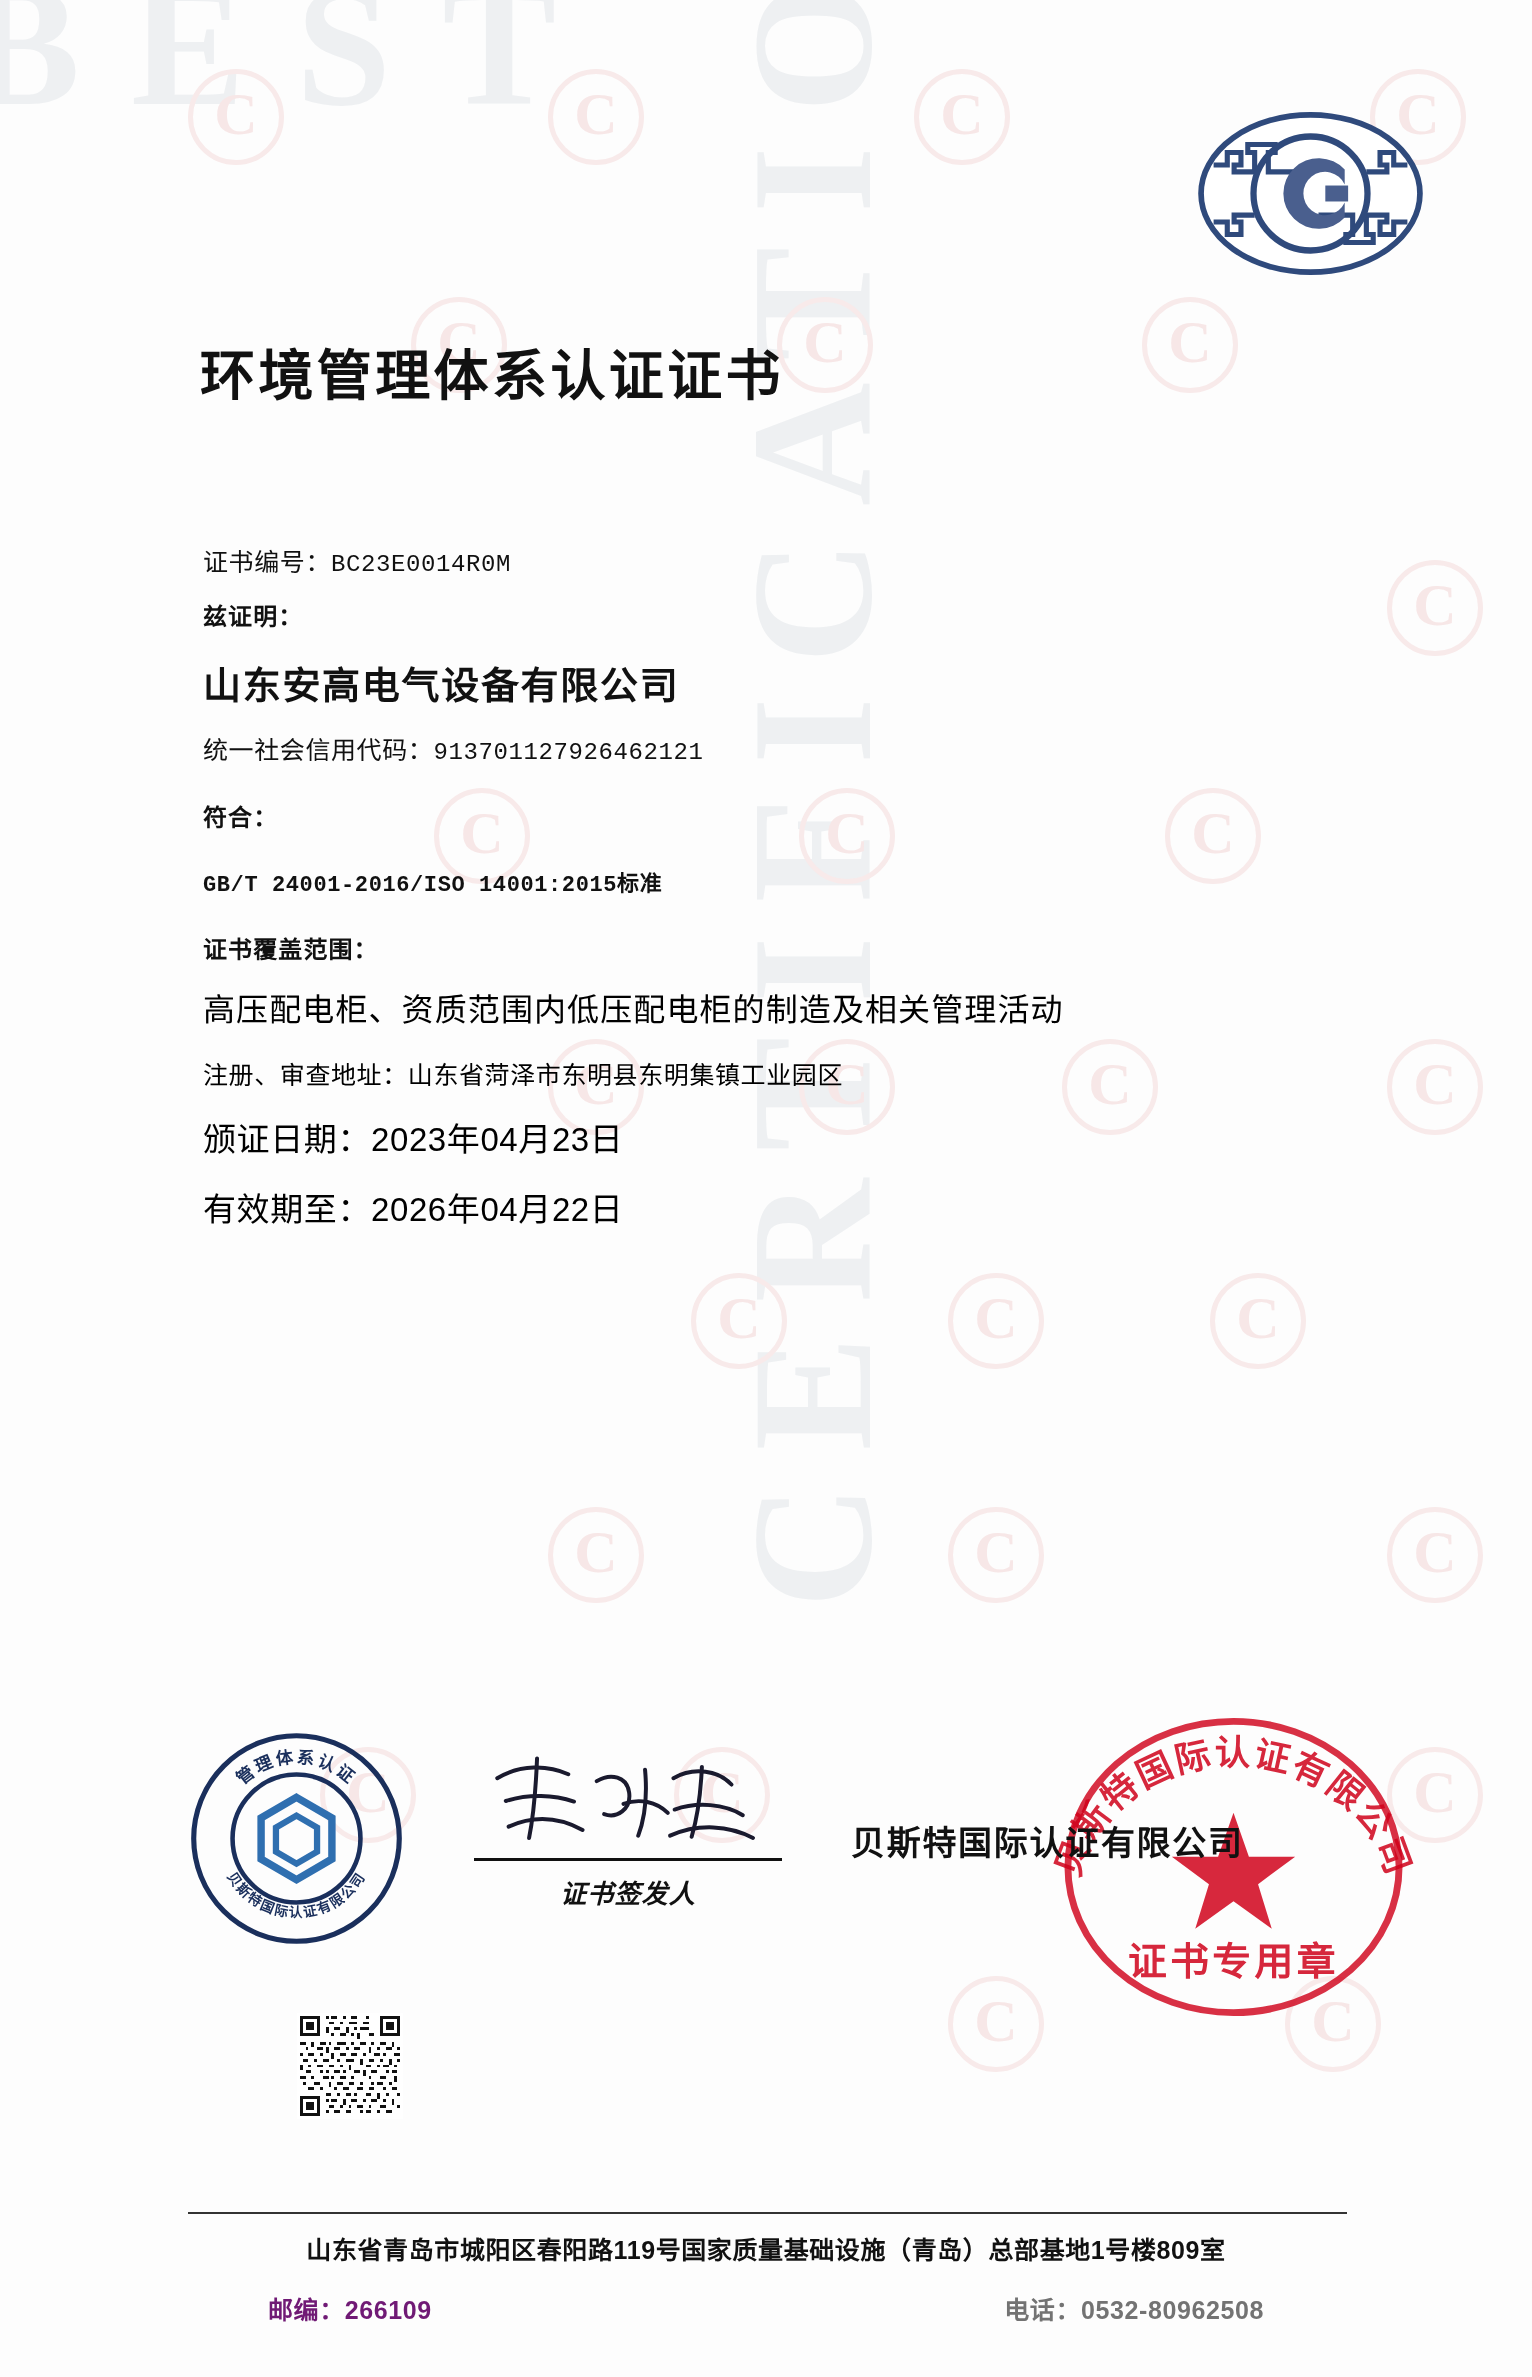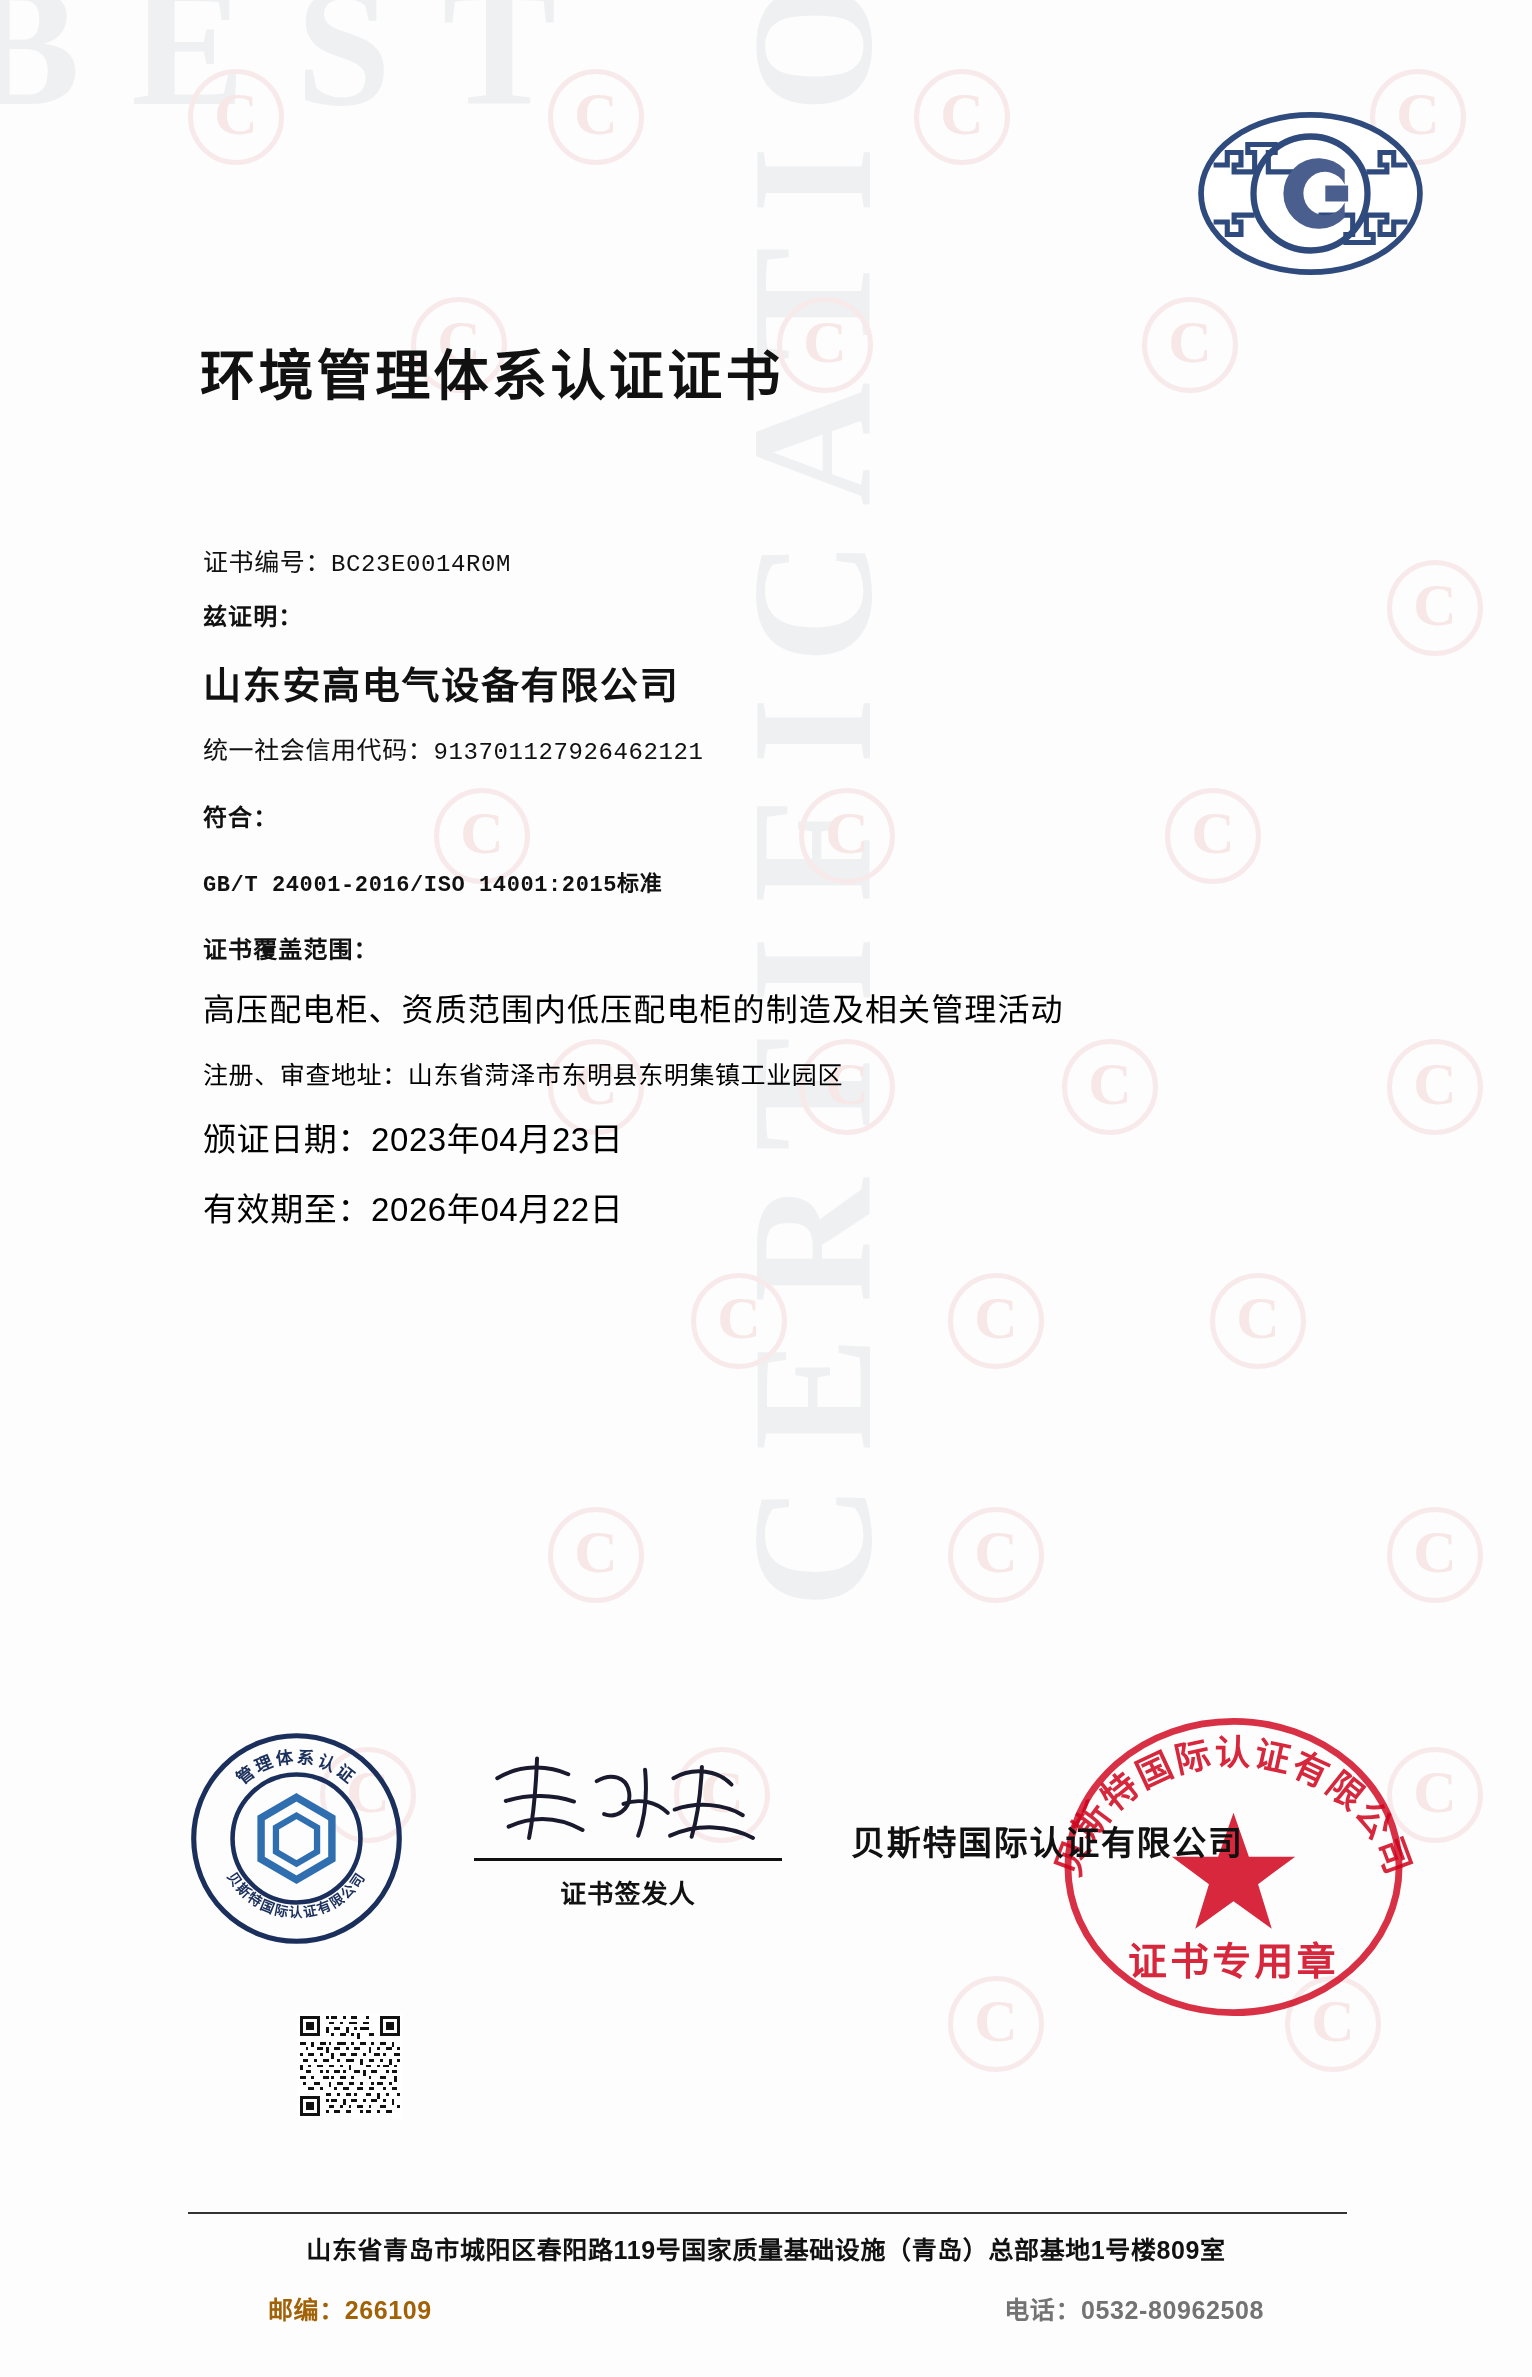--- a/index.html
+++ b/index.html
@@ -164,20 +164,21 @@
     width: 308px;
     height: 2.3px;
     background: #111;
     margin: 3.4px auto 12.6px auto;
   }
   .sig-label {
     font-size: 26px;
     font-weight: bold;
     letter-spacing: 1.1px;
     color: #111;
+    font-style: italic;
   }
 
   
   .red-stamp {
     position: absolute;
     left: 965px;
     top: 1690px;
     width: 537px;
     height: 354px;
   }
@@ -233,21 +234,21 @@
     letter-spacing: 0.6px;
     color: #111;
   }
   .footer-zip {
     position: absolute;
     left: 268px;
     top: 2290px;
     font-size: 25px;
     font-weight: bold;
     letter-spacing: 0.6px;
-    color: #a16207;
+    color: #701a75;
   }
   .footer-tel {
     position: absolute;
     right: 268px;
     top: 2290px;
     font-size: 25px;
     font-weight: bold;
     letter-spacing: 0.6px;
     color: #737373;
   }

